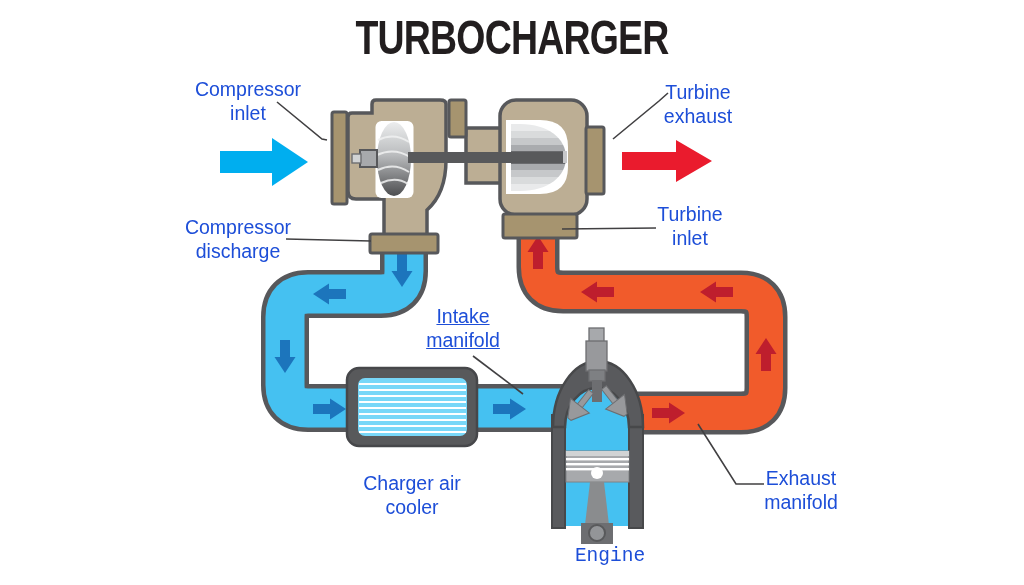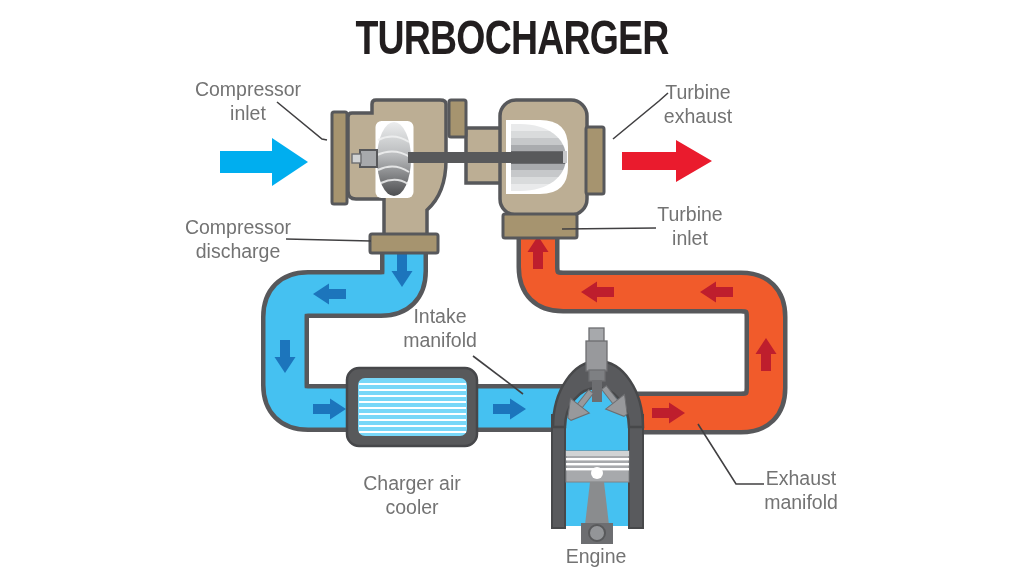--- a/index.html
+++ b/index.html
@@ -2,21 +2,21 @@
 <html><head>
 <meta charset="utf-8">
 <style>
   html,body{margin:0;padding:0;background:#ffffff;}
   .stage{position:relative;width:1024px;height:585px;background:#ffffff;overflow:hidden;
          font-family:"Liberation Sans","DejaVu Sans",sans-serif;}
   .stage svg{position:absolute;left:0;top:0;}
   .title{position:absolute;left:0;top:10px;width:1024px;text-align:center;
          font-size:48px;font-weight:bold;letter-spacing:-1px;color:#221e1f;
          transform:scaleX(0.78);transform-origin:512px 0;white-space:nowrap;}
-  .label{position:absolute;color:#737373;font-size:19.5px;line-height:1.22;
+  .label{position:absolute;color:#1d4ed8;font-size:19.5px;line-height:1.22;
          text-align:center;white-space:pre-line;}
 </style>
 </head>
 <body>
 
 <div class="stage">
 
 <svg width="1024" height="585" viewBox="0 0 1024 585">
   <defs>
     <path id="flowArrow" d="M -16,-5 L 1,-5 L 1,-10.5 L 17,0 L 1,10.5 L 1,5 L -16,5 Z"></path>
@@ -158,21 +158,21 @@
 
 <div class="title">TURBOCHARGER</div>
 <div class="label" style="left:188px;top:78px;width:120px;">Compressor
 inlet</div>
 <div class="label" style="left:638px;top:81px;width:120px;">Turbine
 exhaust</div>
 <div class="label" style="left:178px;top:216px;width:120px;">Compressor
 discharge</div>
 <div class="label" style="left:630px;top:203px;width:120px;">Turbine
 inlet</div>
-<div class="label" style="left:380px;top:305px;width:120px;">Intake
+<div class="label" style="left:403px;top:305px;width:120px;text-decoration:underline;">Intake
 manifold</div>
 <div class="label" style="left:342px;top:472px;width:140px;">Charger air
 cooler</div>
-<div class="label" style="left:536px;top:545px;width:120px;">Engine</div>
+<div class="label" style="left:550px;top:545px;width:120px;font-family:Liberation Mono, monospace;">Engine</div>
 <div class="label" style="left:741px;top:467px;width:120px;">Exhaust
 manifold</div>
 
 </div>
 
 </body></html>

